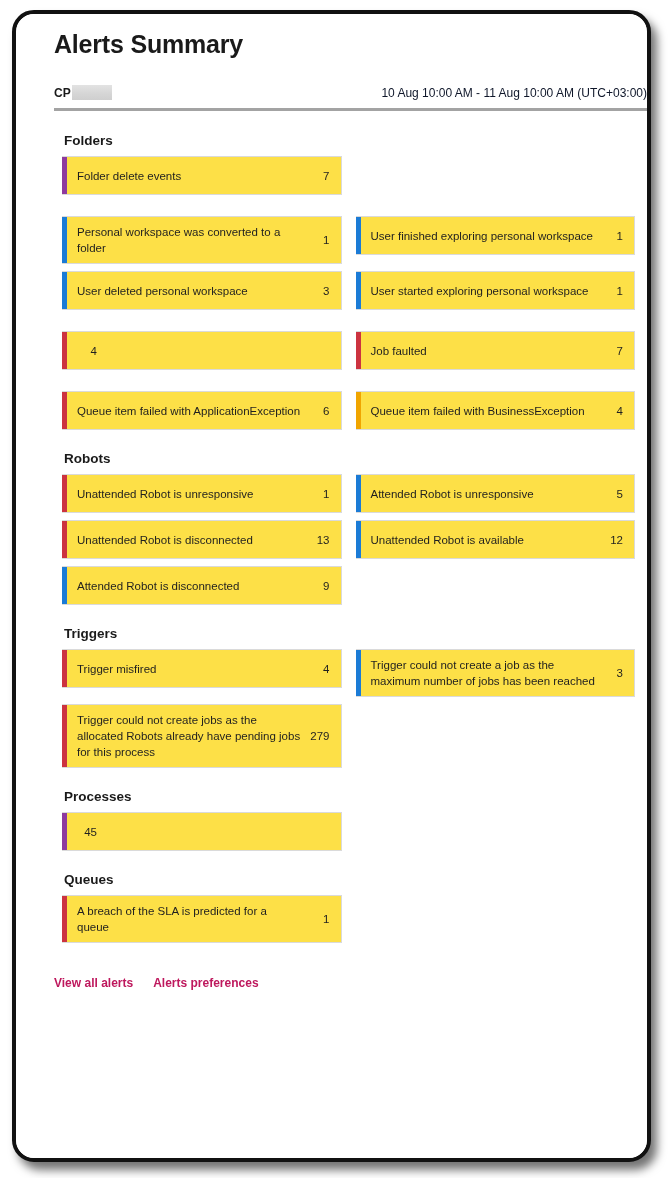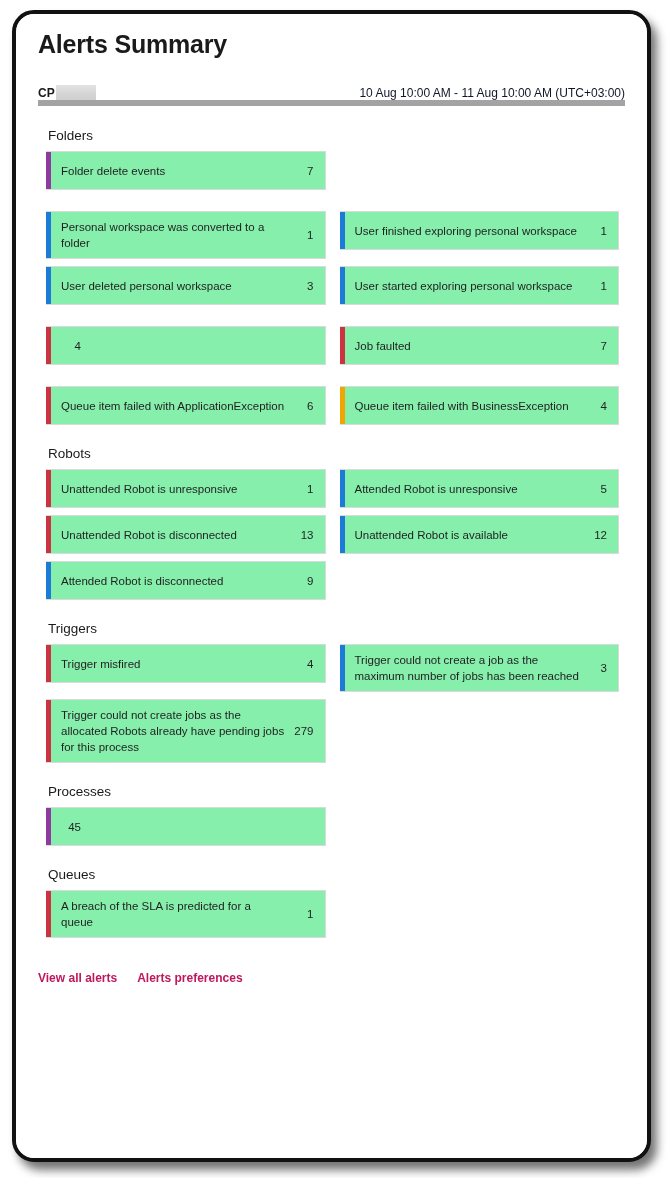--- a/index.html
+++ b/index.html
@@ -31,43 +31,43 @@
   #inner {
     position: absolute;
     left: 0; top: 0; right: 0; bottom: 0;
     background: #ffffff;
     border-radius: 18px;
     overflow: hidden;
   }
 
   #content {
     position: absolute;
-    left: 0; top: 0;
+    left: 16px; top: 0;
     width: 631px;
     height: 1068px;
     padding: 0;
     box-sizing: border-box;
   }
 
   
   .page-title {
     margin: 16px 0 0 22px;
     font-size: 25px;
     font-weight: bold;
     color: #1a1a1a;
     letter-spacing: -0.2px;
   }
 
   .meta-row {
-    margin: 26px 22px 0 22px;
+    margin: 26px 16px 0 22px;
     display: flex;
     align-items: center;
     justify-content: space-between;
-    padding-bottom: 0;
-    border-bottom: 6px solid #a3a3a3;
+    padding-bottom: 8px;
+    border-bottom: 3px solid #a3a3a3;
   }
   .tenant {
     display: flex;
     align-items: center;
     font-size: 12px;
     font-weight: bold;
     color: #1a1a1a;
   }
   .redaction {
     display: inline-block;
@@ -82,41 +82,41 @@
   }
 
   
   .sections {
     margin: 0 22px;
     padding-top: 12px;
   }
   .section { margin-bottom: 14px; }
   .section-title {
     font-size: 13.5px;
-    font-weight: normal;
+    font-weight: bold;
     color: #1a1a1a;
     margin: 10px 0 8px 10px;
   }
 
   .card-grid {
     display: flex;
     flex-wrap: wrap;
     gap: 0px;
   }
   .card-slot {
     width: 50%;
     box-sizing: border-box;
     padding: 0 6px 7px 8px;
   }
 
   .alert-card {
     position: relative;
     box-sizing: border-box;
     min-height: 39px;
-    background: #86efac;
+    background: #fde047;
     border: 1px solid #dadada;
     border-left: none;
     display: flex;
     align-items: center;
     padding: 7px 11px 7px 15px;
   }
   .alert-card .bar {
     position: absolute;
     left: 0; top: 0; bottom: 0;
     width: 5px;

